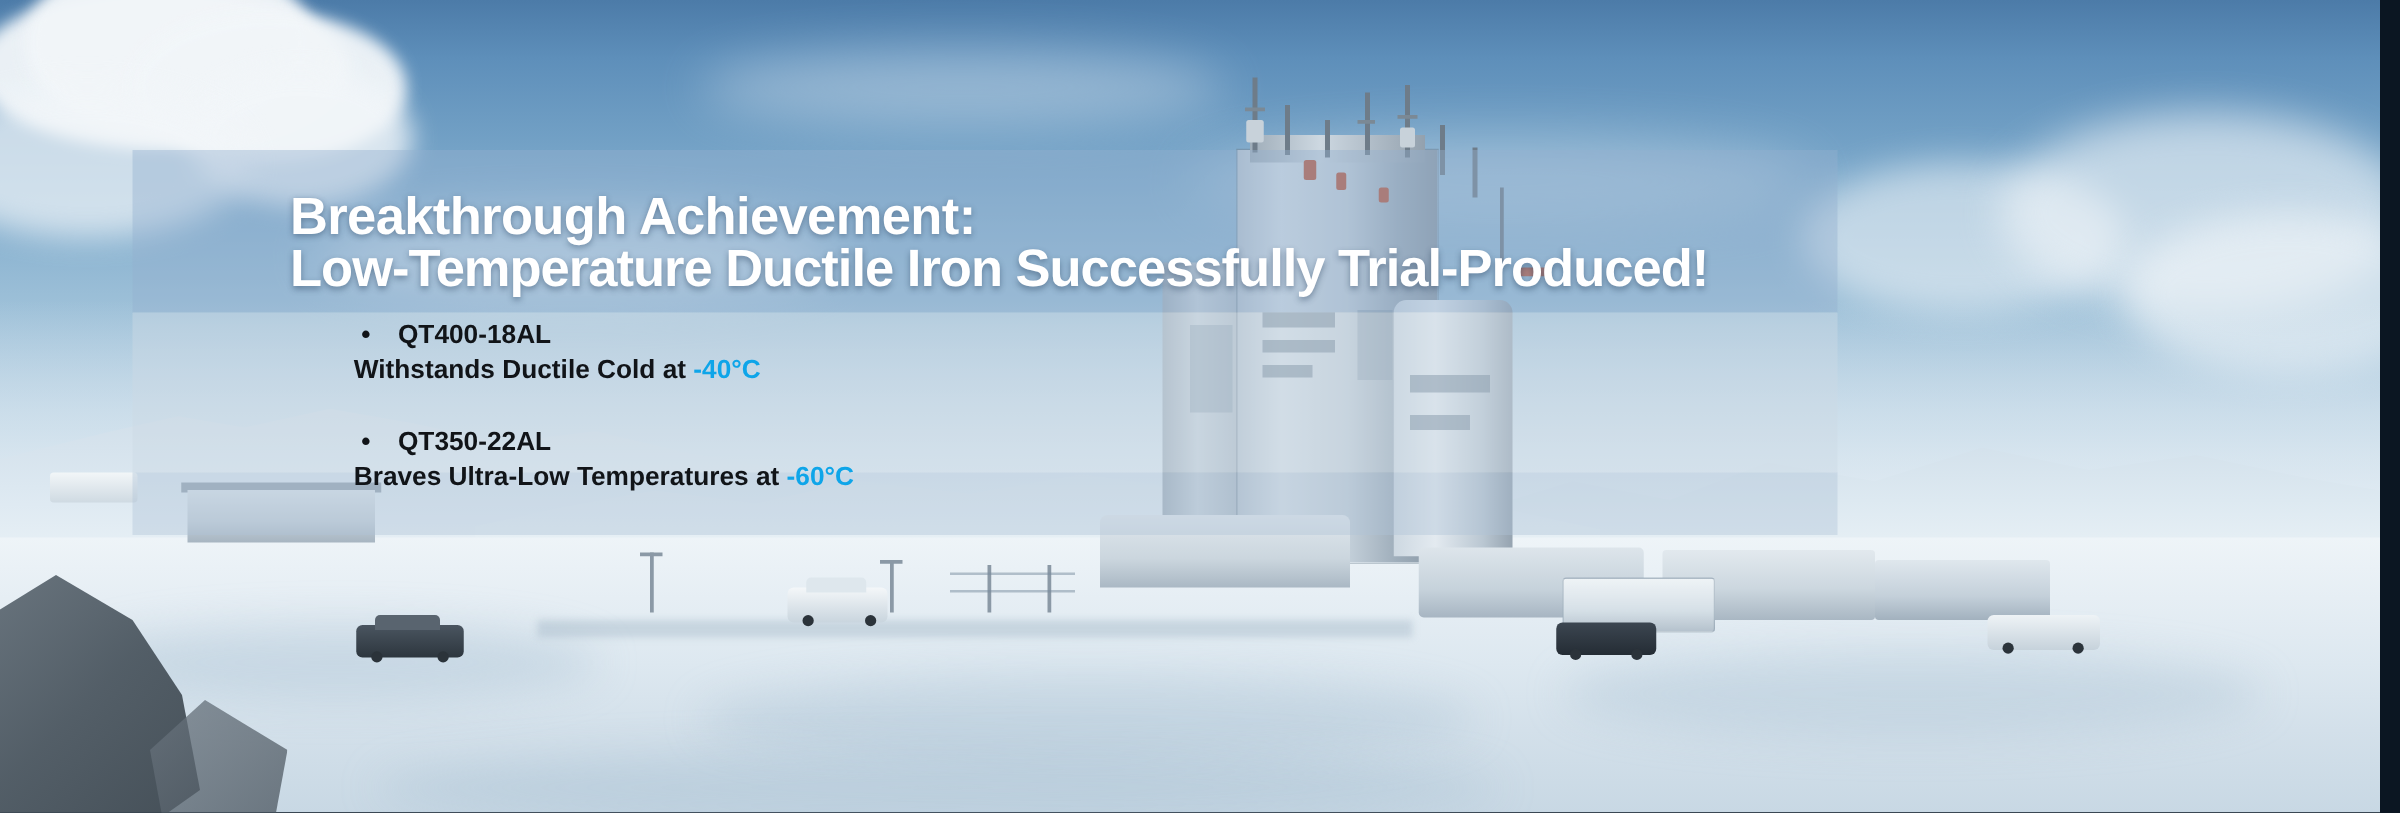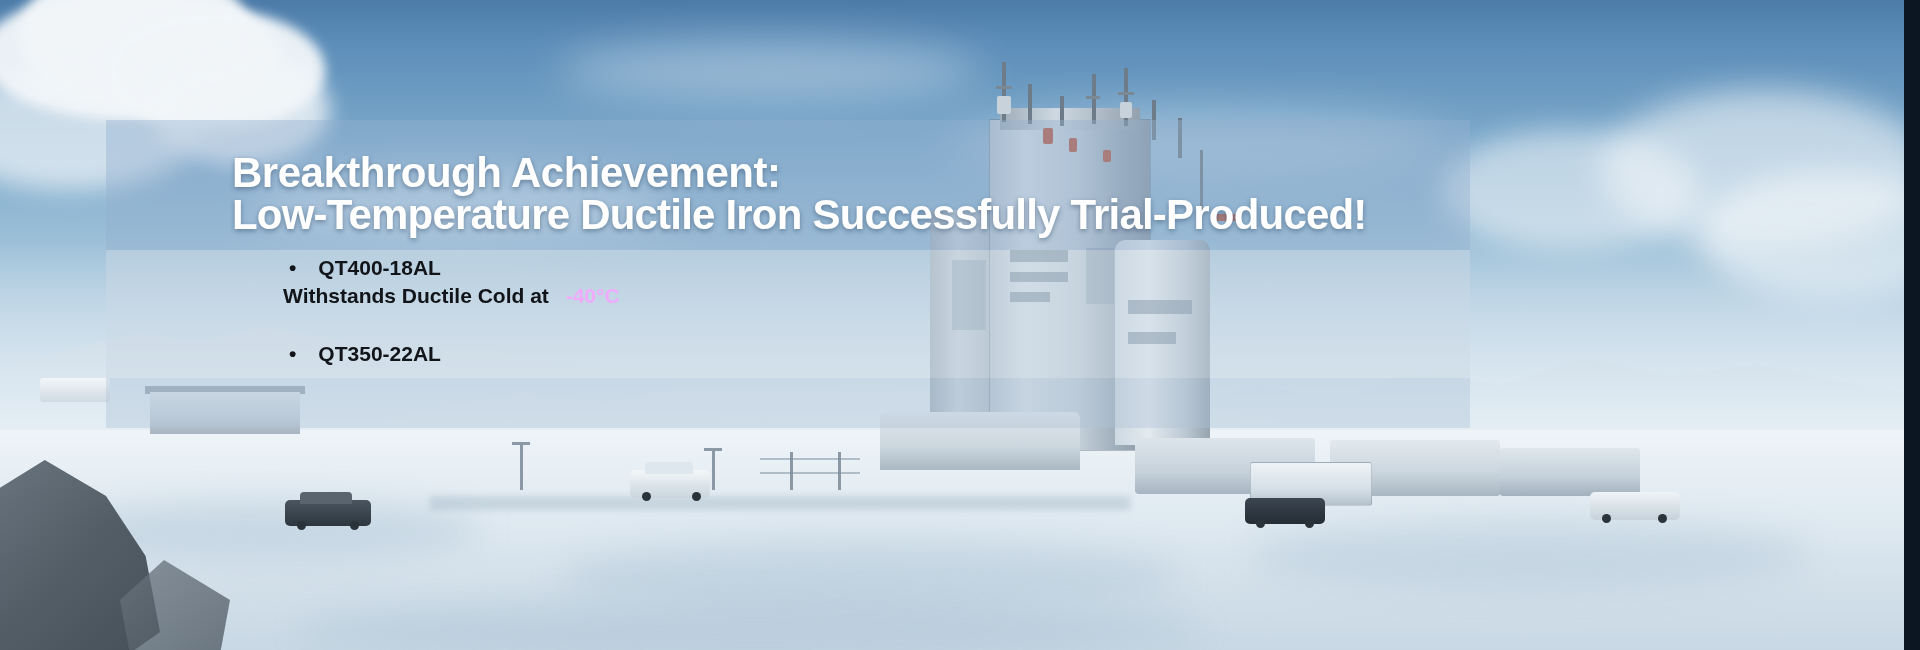--- a/index.html
+++ b/index.html
@@ -197,21 +197,21 @@
     font-size:21px;font-weight:bold;color:#111418;
     margin-left:6px;
   }
   .bullet-dot{
     font-size:21px;line-height:1;color:#111418;margin-right:22px;
   }
   .bullet-sub{
     font-size:21px;font-weight:bold;color:#111418;
     margin-top:4px;white-space:nowrap;
   }
-  .temp{color:#f0abfc;font-weight:bold;margin-left:11px;}
+  .temp{color:#0ea5e9;font-weight:bold;}
 </style>
 </head>
 <body>
 
 <div id="stage">
 
   <div class="sky"></div>
 
   <div class="cloud cl-a"></div>
   <div class="cloud cl-b"></div>
@@ -325,17 +325,20 @@
       <div class="bullet-sub">
         <span>Withstands Ductile Cold at </span><span class="temp">-40°C</span>
       </div>
     </div>
 
     <div class="bullet-group" style="margin-top:34px;">
       <div class="bullet-head">
         <span class="bullet-dot">•</span>
         <span>QT350-22AL</span>
       </div>
+      <div class="bullet-sub">
+        <span>Braves Ultra-Low Temperatures at </span><span class="temp">-60°C</span>
+      </div>
     </div>
 
   </div>
 
 </div>
 
 </body></html>

